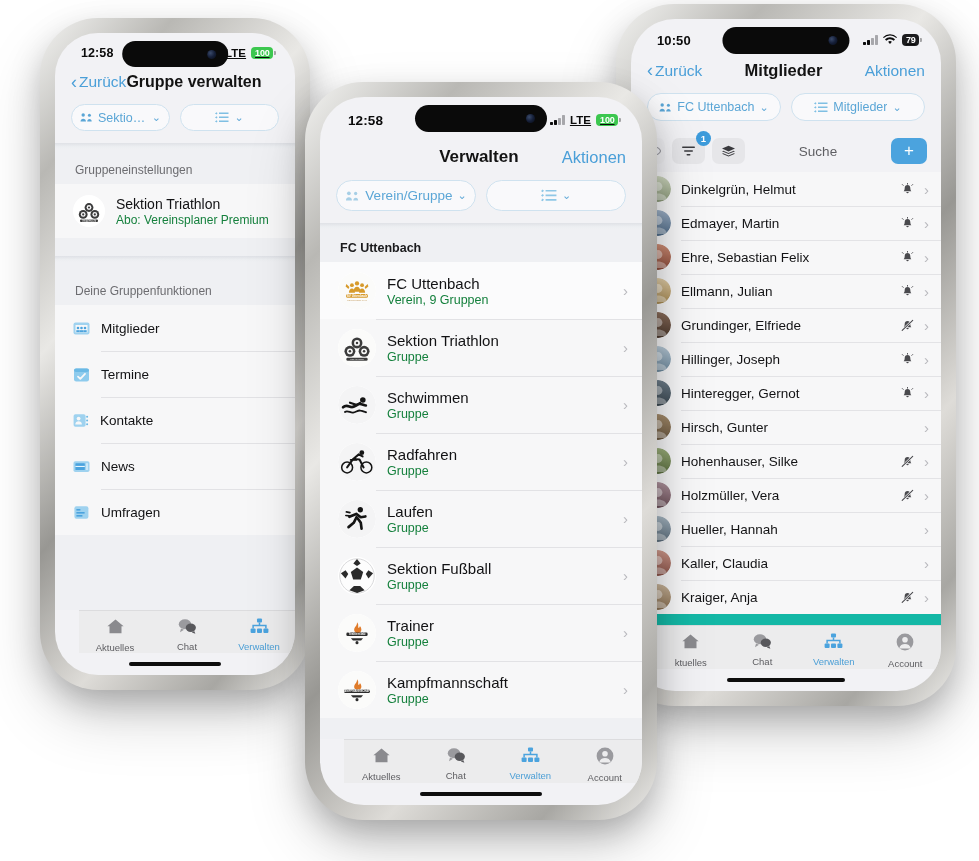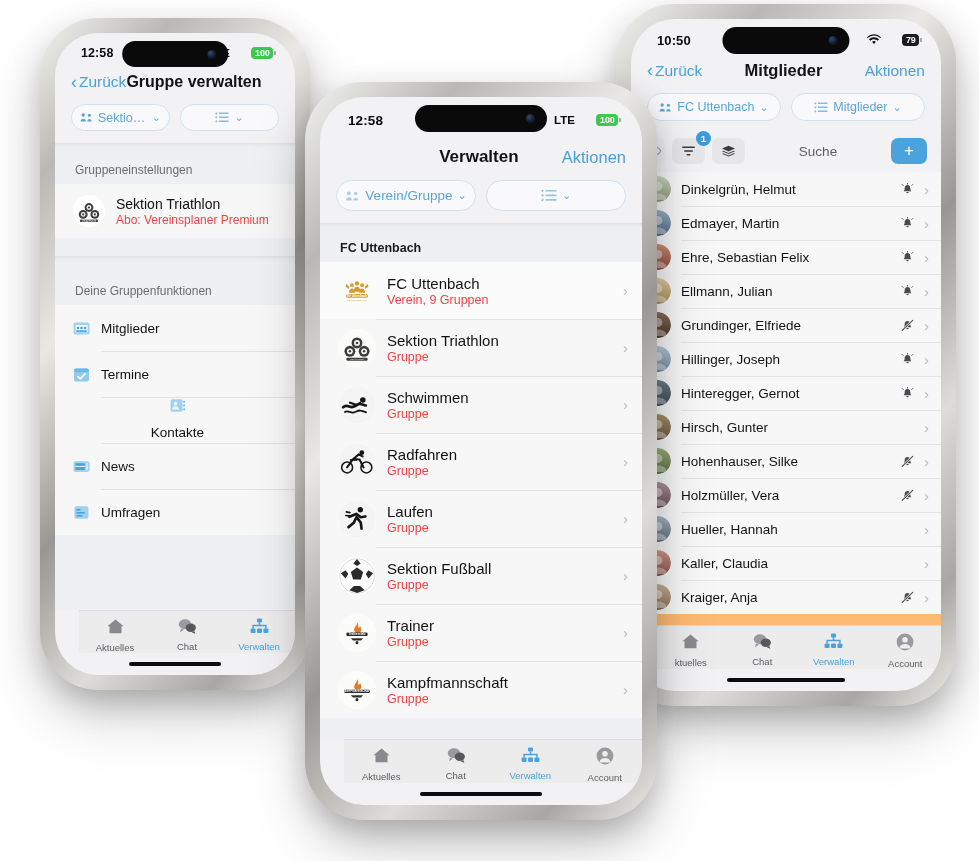--- a/index.html
+++ b/index.html
@@ -49,21 +49,21 @@
     margin-right:12px;
   }
 
   
   .statusbar{
     height:36px;flex:0 0 36px;position:relative;z-index:30;
     display:flex;align-items:center;justify-content:space-between;
     padding:4px 22px 0 26px;box-sizing:border-box;
     font-size:12.5px;font-weight:bold;color:#0b0b0b;letter-spacing:.1px;
   }
-  .sb-right{display:flex;align-items:center;gap:21px;}
+  .sb-right{display:flex;align-items:center;gap:5px;text-decoration:underline;}
   .bars{display:flex;align-items:flex-end;gap:1.5px;height:10px;}
   .bars i{display:block;width:2.5px;background:#0b0b0b;border-radius:.7px;}
   .bars i:nth-child(1){height:3.5px;}
   .bars i:nth-child(2){height:5.5px;}
   .bars i:nth-child(3){height:7.5px;}
   .bars i:nth-child(4){height:10px;}
   .bars.dim i:nth-child(3),.bars.dim i:nth-child(4){background:#a7a7ab;}
   .lte{font-size:11.5px;font-weight:bold;}
   .batt{
     font-size:9px;font-weight:bold;color:#fff;border-radius:4px;
@@ -112,21 +112,21 @@
   .card{background:#f7f7f8;}
   .row{
     display:flex;align-items:center;gap:11px;padding:0 12px 0 18px;box-sizing:border-box;
     background:#f7f7f8;position:relative;
   }
   .row + .row::before{
     content:"";position:absolute;left:46px;right:0;top:0;height:1px;background:#e2e2e5;
   }
   .row .txt{flex:1 1 auto;min-width:0;}
   .row .t1{font-size:14px;color:#121214;white-space:nowrap;overflow:hidden;text-overflow:ellipsis;}
-  .row .t2{font-size:12px;color:#ef4444;margin-top:1px;}
+  .row .t2{font-size:12px;color:#15803d;margin-top:1px;}
   .chevr{color:#b9b9be;font-size:15px;font-weight:300;flex:0 0 auto;}
 
   
   .tabbar{
     flex:0 0 auto;background:#ececed;border-top:1px solid #dcdcde;
     display:flex;align-items:flex-start;padding:7px 0 0;box-sizing:border-box;margin-left:24px;
   }
   .tab{flex:1;display:flex;flex-direction:column;align-items:center;gap:3px;}
   .tab .lb{font-size:9.5px;color:#5d5d61;}
   .tab.active .lb{color:#4c9fd6;}
@@ -304,21 +304,21 @@
                 <svg width="17" height="17" viewBox="0 0 17 17">
                   <rect x="1" y="2.5" width="15" height="13" rx="2.2" fill="#8ecbed"></rect>
                   <rect x="1" y="2.5" width="15" height="3.4" rx="2" fill="#6bb9e5"></rect>
                   <path d="M5 10.6 7.3 12.9 12 7.8" stroke="#f7f7f8" stroke-width="1.8" fill="none" stroke-linecap="round" stroke-linejoin="round"></path>
                 </svg>
               </span>
               <span class="txt">
                 <div class="t1">Termine</div>
               </span>
             </div>
-            <div class="row fn-row" style="padding-left: 17px; flex-direction: column;">
+            <div class="row fn-row" style="padding-left: 17px;">
               <span class="gicon" style="width:17px;height:17px">
                 <svg width="17" height="17" viewBox="0 0 17 17">
                   <rect x="1.6" y="2.2" width="12" height="12.6" rx="1.8" fill="#9fd2ef"></rect>
                   <circle cx="6.6" cy="6.6" r="1.9" fill="#f7f7f8"></circle>
                   <path d="M3.3 12.4c0-2 1.5-3.2 3.3-3.2s3.3 1.2 3.3 3.2z" fill="#f7f7f8"></path>
                   <circle cx="15.1" cy="4.8" r="1" fill="#6bb9e5"></circle>
                   <circle cx="15.1" cy="8.5" r="1" fill="#6bb9e5"></circle>
                   <circle cx="15.1" cy="12.2" r="1" fill="#6bb9e5"></circle>
                 </svg>
               </span>
@@ -466,21 +466,21 @@
           <svg width="15" height="13" viewBox="0 0 15 13">
               <path d="M7.5.8 14 3.6 7.5 6.4 1 3.6z" fill="#3a3a3e"></path>
               <path d="M7.5 8 2.2 5.7 1 6.2l6.5 2.8L14 6.2l-1.2-.5z" fill="#3a3a3e"></path>
               <path d="M7.5 10.6 2.2 8.3 1 8.8l6.5 2.8L14 8.8l-1.2-.5z" fill="#3a3a3e"></path>
             </svg>
         </span>
         <span class="searchlbl">Suche</span>
         <span class="plus">+</span>
       </div>
 
-      <div class="body clip" style="background:#fdba74" id="p3-list">
+      <div class="body clip" style="background:#14b8a6" id="p3-list">
           <div class="mrow">
             <span class="av"><svg width="100%" height="100%" viewBox="0 0 26 26">
                 <defs>
                   <linearGradient id="g0" x1="0" y1="0" x2="0" y2="1">
                     <stop offset="0" stop-color="#cfd8c0"></stop>
                     <stop offset="1" stop-color="#8c9a7a"></stop>
                   </linearGradient>
                 </defs>
                 <circle cx="13" cy="13" r="13" fill="url(#g0)"></circle>
                 <circle cx="13" cy="10.5" r="4.4" fill="rgba(255,255,255,.45)"></circle>

